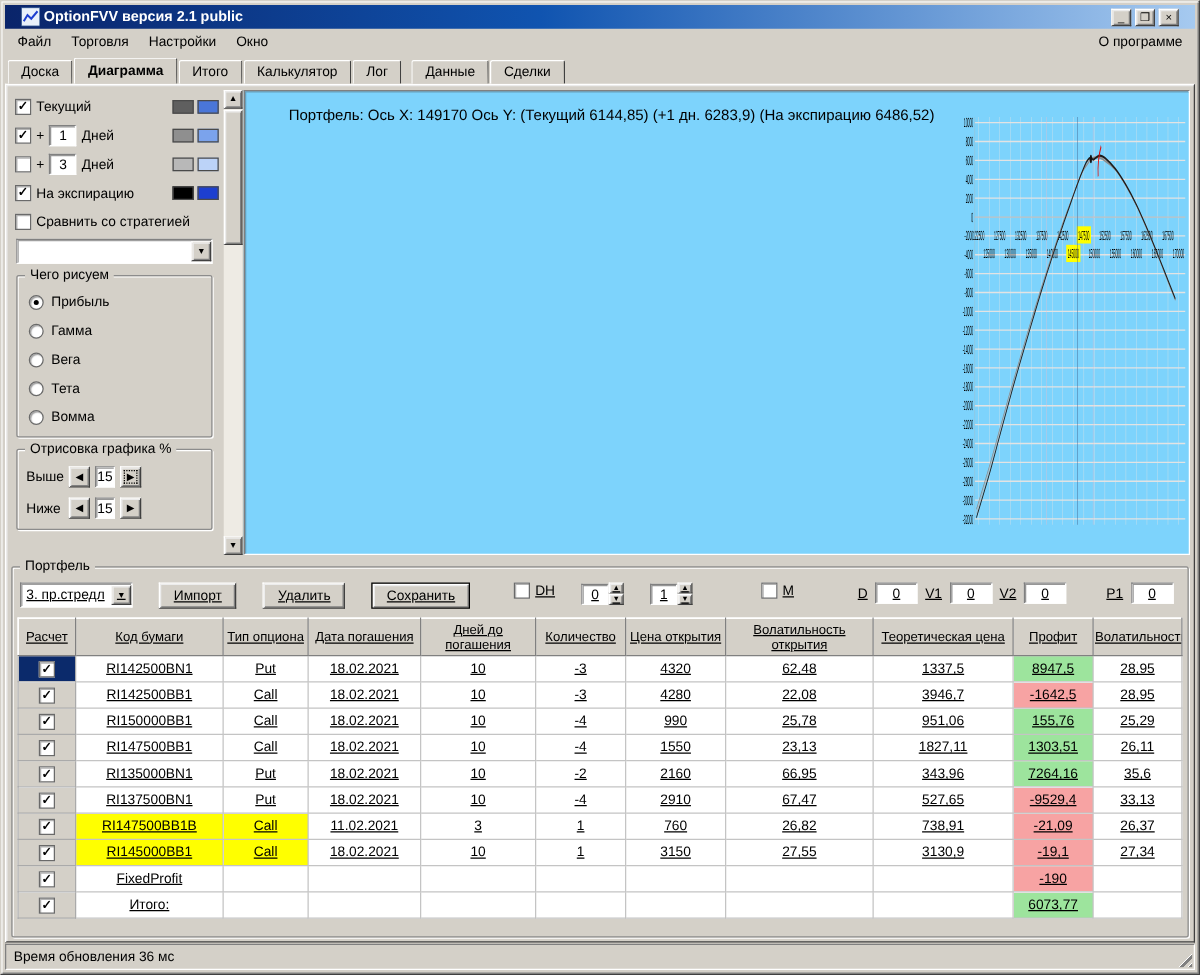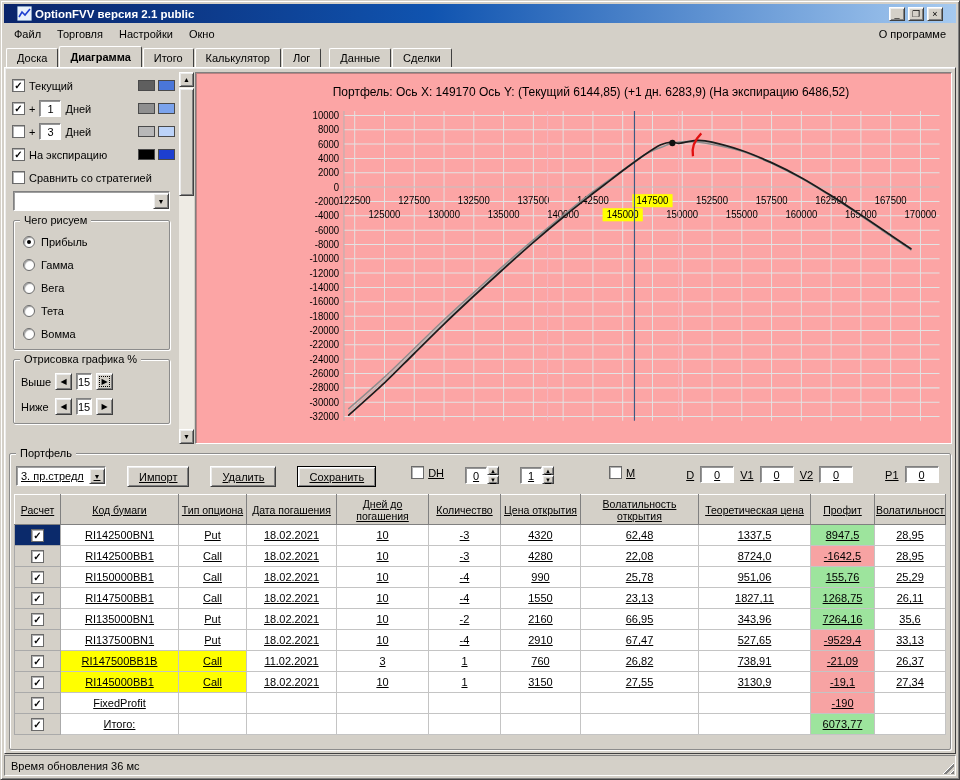--- a/index.html
+++ b/index.html
@@ -66,22 +66,22 @@
   .sq-btn.focus{outline:1px dotted #000;outline-offset:-4px;}
   .rg-val{width:16px;height:17px;text-align:center;line-height:16px;}
 
   
   .panel-scroll{width:15px;flex:none;display:flex;flex-direction:column;background:#eeebe4;}
   .sb-btn{height:15px;flex:none;font-size:7px;line-height:14px;text-align:center;}
   .sb-track{flex:1;position:relative;}
   .sb-thumb{position:absolute;top:1px;left:0;right:0;height:108px;}
 
   
-  .chart-box{flex:1;min-width:0;background:#fca5a5;border:1px solid;border-color:#808080 #fff #fff #808080;
-             box-shadow:inset 1px 1px 0 rgba(64,64,64,.35);display:flex;flex-direction:column;padding-top:10px;padding-left:35px;}
+  .chart-box{flex:1;min-width:0;background:#7dd3fc;border:1px solid;border-color:#808080 #fff #fff #808080;
+             box-shadow:inset 1px 1px 0 rgba(64,64,64,.35);display:flex;flex-direction:row;padding-top:10px;padding-left:35px;}
   .chart-title{text-align:center;font-size:12px;padding:2px 0 2px;white-space:nowrap;}
   .chart-box svg{flex:1;width:100%;}
   .tk{font-size:10px;fill:#000;font-family:"Liberation Sans",sans-serif;}
 
   
   .portfolio-group{flex:1;min-height:0;border:1px solid #8c8c8c;
                    box-shadow:inset 1px 1px 0 #fff, 1px 1px 0 #fff;border-radius:2px;
                    margin:4px 1px 0 1px;position:relative;padding:10px 4px 2px;text-decoration:underline;}
   .toolbar{display:flex;align-items:flex-start;gap:21px;padding:2px 2px 7px;}
   .preset{width:90px;height:20px;flex:none;}
@@ -457,21 +457,21 @@
             </tr>
             <tr>
               <td class="chk"><span class="cb">✓</span></td>
               <td>RI142500BB1</td>
               <td>Call</td>
               <td>18.02.2021</td>
               <td>10</td>
               <td>-3</td>
               <td>4280</td>
               <td>22,08</td>
-              <td>8724,0</td>
+              <td>3946,7</td>
               <td class="neg">-1642,5</td>
               <td>28,95</td>
             </tr>
             <tr>
               <td class="chk"><span class="cb">✓</span></td>
               <td>RI150000BB1</td>
               <td>Call</td>
               <td>18.02.2021</td>
               <td>10</td>
               <td>-4</td>
@@ -484,21 +484,21 @@
             <tr>
               <td class="chk"><span class="cb">✓</span></td>
               <td>RI147500BB1</td>
               <td>Call</td>
               <td>18.02.2021</td>
               <td>10</td>
               <td>-4</td>
               <td>1550</td>
               <td>23,13</td>
               <td>1827,11</td>
-              <td class="pos">1268,75</td>
+              <td class="pos">1303,51</td>
               <td>26,11</td>
             </tr>
             <tr>
               <td class="chk"><span class="cb">✓</span></td>
               <td>RI135000BN1</td>
               <td>Put</td>
               <td>18.02.2021</td>
               <td>10</td>
               <td>-2</td>
               <td>2160</td>

